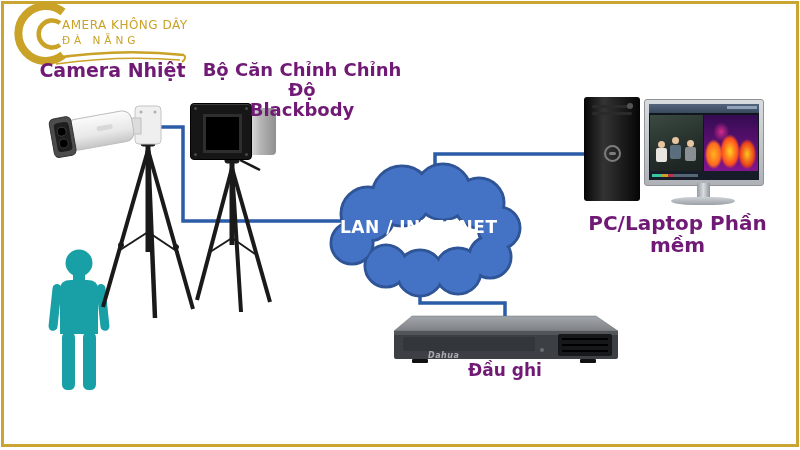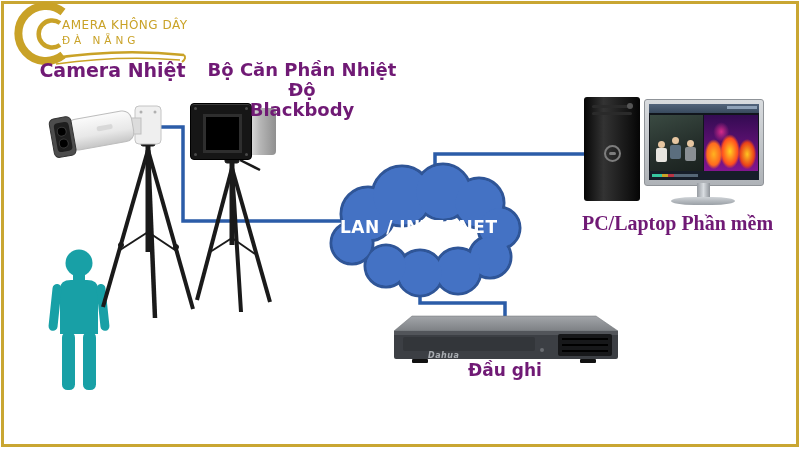--- a/index.html
+++ b/index.html
@@ -14,21 +14,21 @@
   .abs{position:absolute;}
   svg{display:block;}
   .layer-svg{position:absolute;left:0;top:0;z-index:1;}
   .device{z-index:2;}
   .label{z-index:3;color:#701a75;font-weight:bold;text-align:center;line-height:1.12;}
   .logo-text{z-index:3;color:#C9A227;font-weight:normal;}
   .logo-line1{left:62px;top:18px;width:136px;font-size:12px;letter-spacing:.5px;}
   .logo-line2{left:62px;top:34px;width:136px;font-size:10.5px;letter-spacing:4px;}
   .camera-label{left:25px;top:60px;width:175px;font-size:19px;}
   .blackbody-label{left:192px;top:60px;width:220px;font-size:18px;}
-  .pc-label{left:570px;top:212px;width:215px;font-size:20px;font-family:Liberation Serif, serif;}
+  .pc-label{left:570px;top:212px;width:215px;font-size:20px;}
   .recorder-label{left:430px;top:361px;width:150px;font-size:17px;}
   .cloud-label{left:340px;top:217px;width:162px;font-size:17px;color:#fff;font-weight:bold;z-index:3;letter-spacing:.5px;}
 
   
   .blackbody{left:190px;top:103px;width:86px;height:58px;}
   .bb-side{position:absolute;right:0;top:5px;width:27px;height:47px;
     background:linear-gradient(90deg,#e3e3e3,#b7b7b7 40%,#8f8f8f);border-radius:0 4px 4px 0;}
   .bb-front{position:absolute;left:0;top:0;width:60px;height:55px;background:#161616;
     border-radius:4px;border:1px solid #000;box-shadow:inset 0 1px 0 #3c3c3c;}
   .bb-aperture{position:absolute;left:12px;top:10px;width:33px;height:33px;background:#000;
@@ -238,21 +238,21 @@
       <rect x="190" y="49" width="16" height="4" rx="1" fill="#111"></rect>
     </svg>
     <div class="dvr-logo">Dahua</div>
   </div>
 
   <div class="abs label camera-label">
     <div>Camera Nhiệt</div>
   </div>
 
   <div class="abs label blackbody-label">
-    <div>Bộ Căn Phần Nhiệt Độ</div>
+    <div>Bộ Căn Chỉnh Chỉnh Độ</div>
     <div>Blackbody</div>
   </div>
 
   <div class="abs cloud-label">LAN / INTERNET</div>
 
   <div class="abs label pc-label">PC/Laptop Phần mềm</div>
 
   <div class="abs label recorder-label">Đầu ghi</div>
 
 </div>

